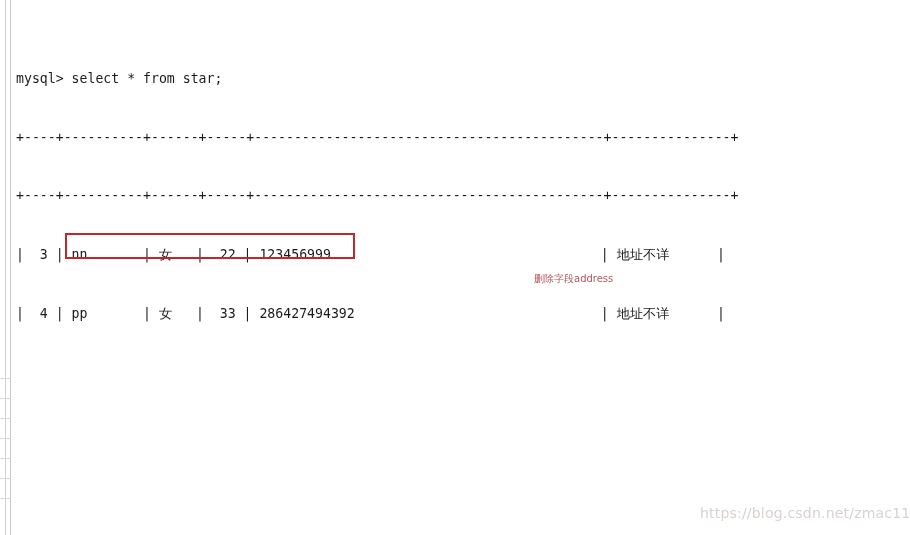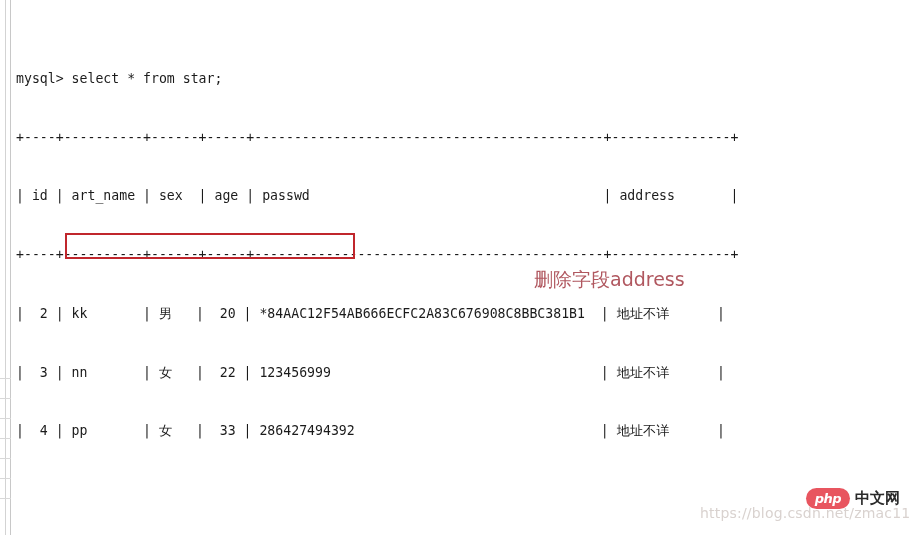--- a/index.html
+++ b/index.html
@@ -69,21 +69,21 @@
     box-sizing: border-box;
     background: transparent;
   }
 
   
   .annotation {
     position: absolute;
     left: 534px;
     top: 270px;
     font-family: "DejaVu Sans", "Liberation Sans", sans-serif;
-    font-size: 19px;
+    font-size: 10px;
     line-height: 18px;
     color: #b0575f;
     white-space: pre;
   }
 
   
   .php-logo {
     position: absolute;
     left: 806px;
     top: 488px;
@@ -141,23 +141,21 @@
   <div class="gutter-line" style="top:418px;"></div>
   <div class="gutter-line" style="top:438px;"></div>
   <div class="gutter-line" style="top:458px;"></div>
   <div class="gutter-line" style="top:478px;"></div>
   <div class="gutter-line" style="top:498px;"></div>
 
   <div class="term">
 
     <div class="line">mysql&gt; select * from star;</div>
     <div class="line">+----+----------+------+-----+--------------------------------------------+---------------+</div>
-    <div class="line">| id | art_name | sex  | age | passwd                                     | address       |</div>
     <div class="line">+----+----------+------+-----+--------------------------------------------+---------------+</div>
-    <div class="line">|  2 | kk       | 男   |  20 | *84AAC12F54AB666ECFC2A83C676908C8BBC381B1  | 地址不详      |</div>
     <div class="line">|  3 | nn       | 女   |  22 | 123456999                                  | 地址不详      |</div>
     <div class="line">|  4 | pp       | 女   |  33 | 286427494392                               | 地址不详      |</div>
     
     
     
 
     
 
     
     
@@ -176,20 +174,16 @@
     
     
     
 
   </div>
 
   <div class="highlight-box"></div>
 
   <div class="annotation">删除字段address</div>
 
-  <div class="php-logo">
-    <div class="php-badge">php</div>
-    <div class="php-cn">中文网</div>
-  </div>
 
   <div class="watermark">https://blog.csdn.net/zmac111</div>
 
 </div>
 
 </body></html>

